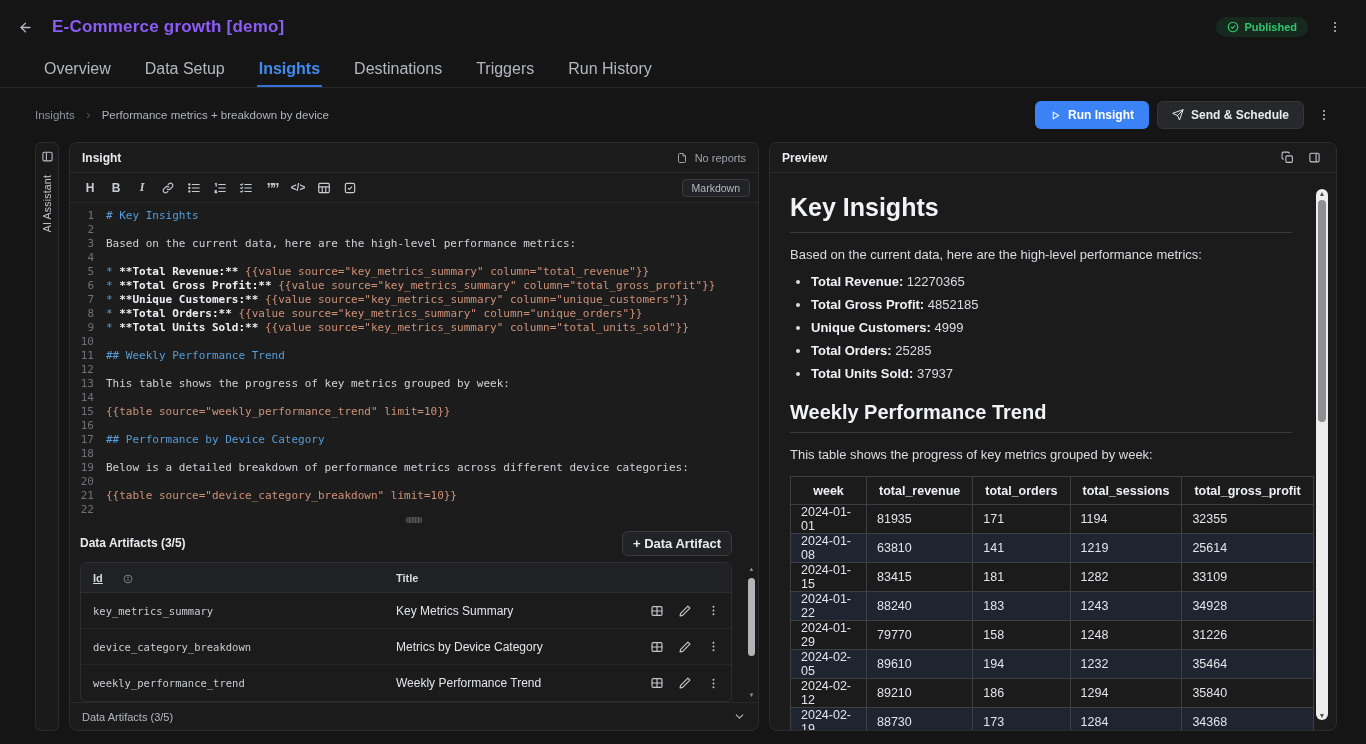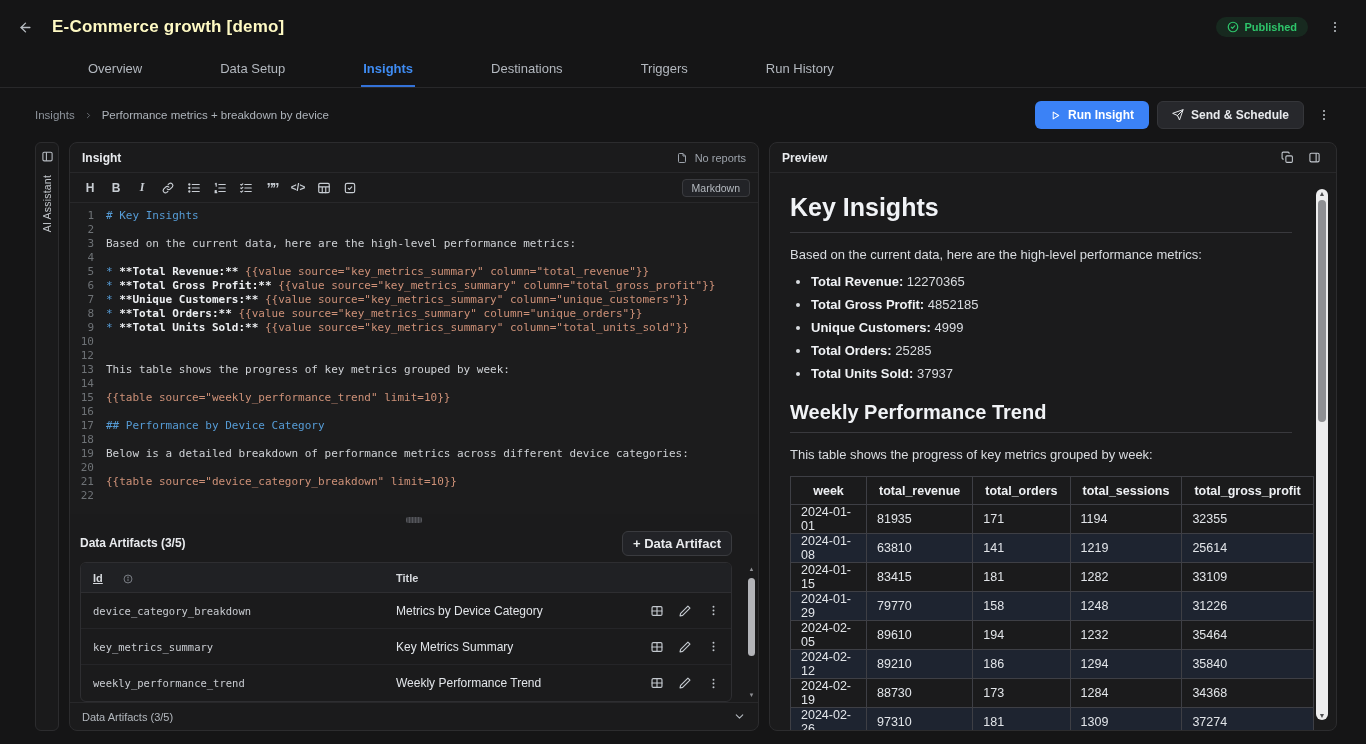--- a/index.html
+++ b/index.html
@@ -3,30 +3,30 @@
 <meta charset="utf-8">
 <style>
   * { box-sizing: border-box; margin: 0; padding: 0; }
   html,body { width:1366px; height:744px; overflow:hidden; background:#151516;
     font-family:"Liberation Sans", sans-serif; color:#d6d9dd; }
   .app { width:1366px; height:744px; display:flex; flex-direction:column; }
 
   
   .tophdr { height:54px; display:flex; align-items:center; padding:0 24px 0 14px; flex:none; }
   .back-btn { width:22px; height:22px; display:flex; align-items:center; justify-content:center; color:#b7bcc2; cursor:pointer; }
-  .app-title { font-size:17px; font-weight:700; color:#fef9c3; margin-left:16px; letter-spacing:.2px; }
+  .app-title { font-size:17px; font-weight:700; color:#8b5cf6; margin-left:16px; letter-spacing:.2px; }
   .hdr-right { margin-left:auto; display:flex; align-items:center; gap:20px; }
   .pub-badge { display:flex; align-items:center; gap:5px; background:rgba(35,179,90,.13);
     color:#2ec56b; font-size:11px; font-weight:700; padding:4px 11px; border-radius:12px; }
   .kebab { color:#c3c8ce; display:flex; align-items:center; cursor:pointer; }
 
   
   .tabs { height:34px; display:flex; gap:30px; padding:0 0 0 42px; border-bottom:1px solid #28282a; flex:none; }
-  .tab { font-size:13px; color:#b3b8bf; display:flex; align-items:center; padding:0 2px 2px;
-    border-bottom:2px solid transparent; cursor:pointer;margin-left:44px; }
+  .tab { font-size:16px; color:#b3b8bf; display:flex; align-items:center; padding:0 2px 2px;
+    border-bottom:2px solid transparent; cursor:pointer; }
   .tab.active { color:#3f8cf3; font-weight:700; border-bottom-color:#3472d8; }
 
   
   .crumbrow { height:54px; display:flex; align-items:center; padding:0 30px 0 35px; flex:none; }
   .crumbs { display:flex; align-items:center; gap:9px; font-size:11.5px; }
   .crumb-parent { color:#8d939b; cursor:pointer; }
   .crumb-sep { color:#6e7378; font-size:10px; }
   .crumb-current { color:#aeb4bb; }
   .crumb-actions { margin-left:auto; display:flex; align-items:center; gap:8px; }
   .btn { display:flex; align-items:center; gap:7px; font-size:12px; font-weight:600;
@@ -350,20 +350,24 @@
           </div>
           <div class="cl">
             <span class="ln">9</span>
             <span class="lc"><span class="s-mark">* </span><span class="s-b">**Total Units Sold:**</span><span class="s-p"> </span><span class="s-tpl">{{value source="key_metrics_summary" column="total_units_sold"}}</span></span>
           </div>
           <div class="cl">
             <span class="ln">10</span>
             <span class="lc"></span>
           </div>
           <div class="cl">
+            <span class="ln">11</span>
+            <span class="lc"><span class="s-h">## Weekly Performance Trend</span></span>
+          </div>
+          <div class="cl">
             <span class="ln">12</span>
             <span class="lc"></span>
           </div>
           <div class="cl">
             <span class="ln">13</span>
             <span class="lc"><span class="s-p">This table shows the progress of key metrics grouped by week:</span></span>
           </div>
           <div class="cl">
             <span class="ln">14</span>
             <span class="lc"></span>
@@ -422,22 +426,22 @@
                     <circle cx="12" cy="12" r="9.5"></circle>
                     <path d="M12 11v6"></path>
                     <circle cx="12" cy="7.5" r="0.8" fill="currentColor"></circle>
                   </svg>
               </span>
             </span>
             <span>Title</span>
           </div>
           <div id="art-rows">
               <div class="ar-row">
-                <span class="ar-id">device_category_breakdown</span>
-                <span class="ar-title">Metrics by Device Category</span>
+                <span class="ar-id">key_metrics_summary</span>
+                <span class="ar-title">Key Metrics Summary</span>
                 <span class="ar-actions">
                   <span class="icon-btn">
                     <span>
                       <svg width="14" height="14" viewBox="0 0 24 24" fill="none" stroke="currentColor" stroke-width="2" stroke-linecap="round" stroke-linejoin="round">
                         <rect x="3.5" y="4.5" width="17" height="15" rx="2"></rect>
                         <path d="M3.5 12h17M12 4.5v15"></path>
                       </svg>
                     </span>
                   </span>
                   <span class="icon-btn">
@@ -452,22 +456,22 @@
                       <svg width="13" height="13" viewBox="0 0 24 24" fill="currentColor">
                         <circle cx="12" cy="5" r="1.8"></circle>
                         <circle cx="12" cy="12" r="1.8"></circle>
                         <circle cx="12" cy="19" r="1.8"></circle>
                       </svg>
                     </span>
                   </span>
                 </span>
               </div>
               <div class="ar-row">
-                <span class="ar-id">key_metrics_summary</span>
-                <span class="ar-title">Key Metrics Summary</span>
+                <span class="ar-id">device_category_breakdown</span>
+                <span class="ar-title">Metrics by Device Category</span>
                 <span class="ar-actions">
                   <span class="icon-btn">
                     <span>
                       <svg width="14" height="14" viewBox="0 0 24 24" fill="none" stroke="currentColor" stroke-width="2" stroke-linecap="round" stroke-linejoin="round">
                         <rect x="3.5" y="4.5" width="17" height="15" rx="2"></rect>
                         <path d="M3.5 12h17M12 4.5v15"></path>
                       </svg>
                     </span>
                   </span>
                   <span class="icon-btn">
@@ -597,20 +601,27 @@
                 <td>25614</td>
               </tr>
               <tr>
                 <td>2024-01-15</td>
                 <td>83415</td>
                 <td>181</td>
                 <td>1282</td>
                 <td>33109</td>
               </tr>
               <tr>
+                <td>2024-01-22</td>
+                <td>88240</td>
+                <td>183</td>
+                <td>1243</td>
+                <td>34928</td>
+              </tr>
+              <tr>
                 <td>2024-01-29</td>
                 <td>79770</td>
                 <td>158</td>
                 <td>1248</td>
                 <td>31226</td>
               </tr>
               <tr>
                 <td>2024-02-05</td>
                 <td>89610</td>
                 <td>194</td>

